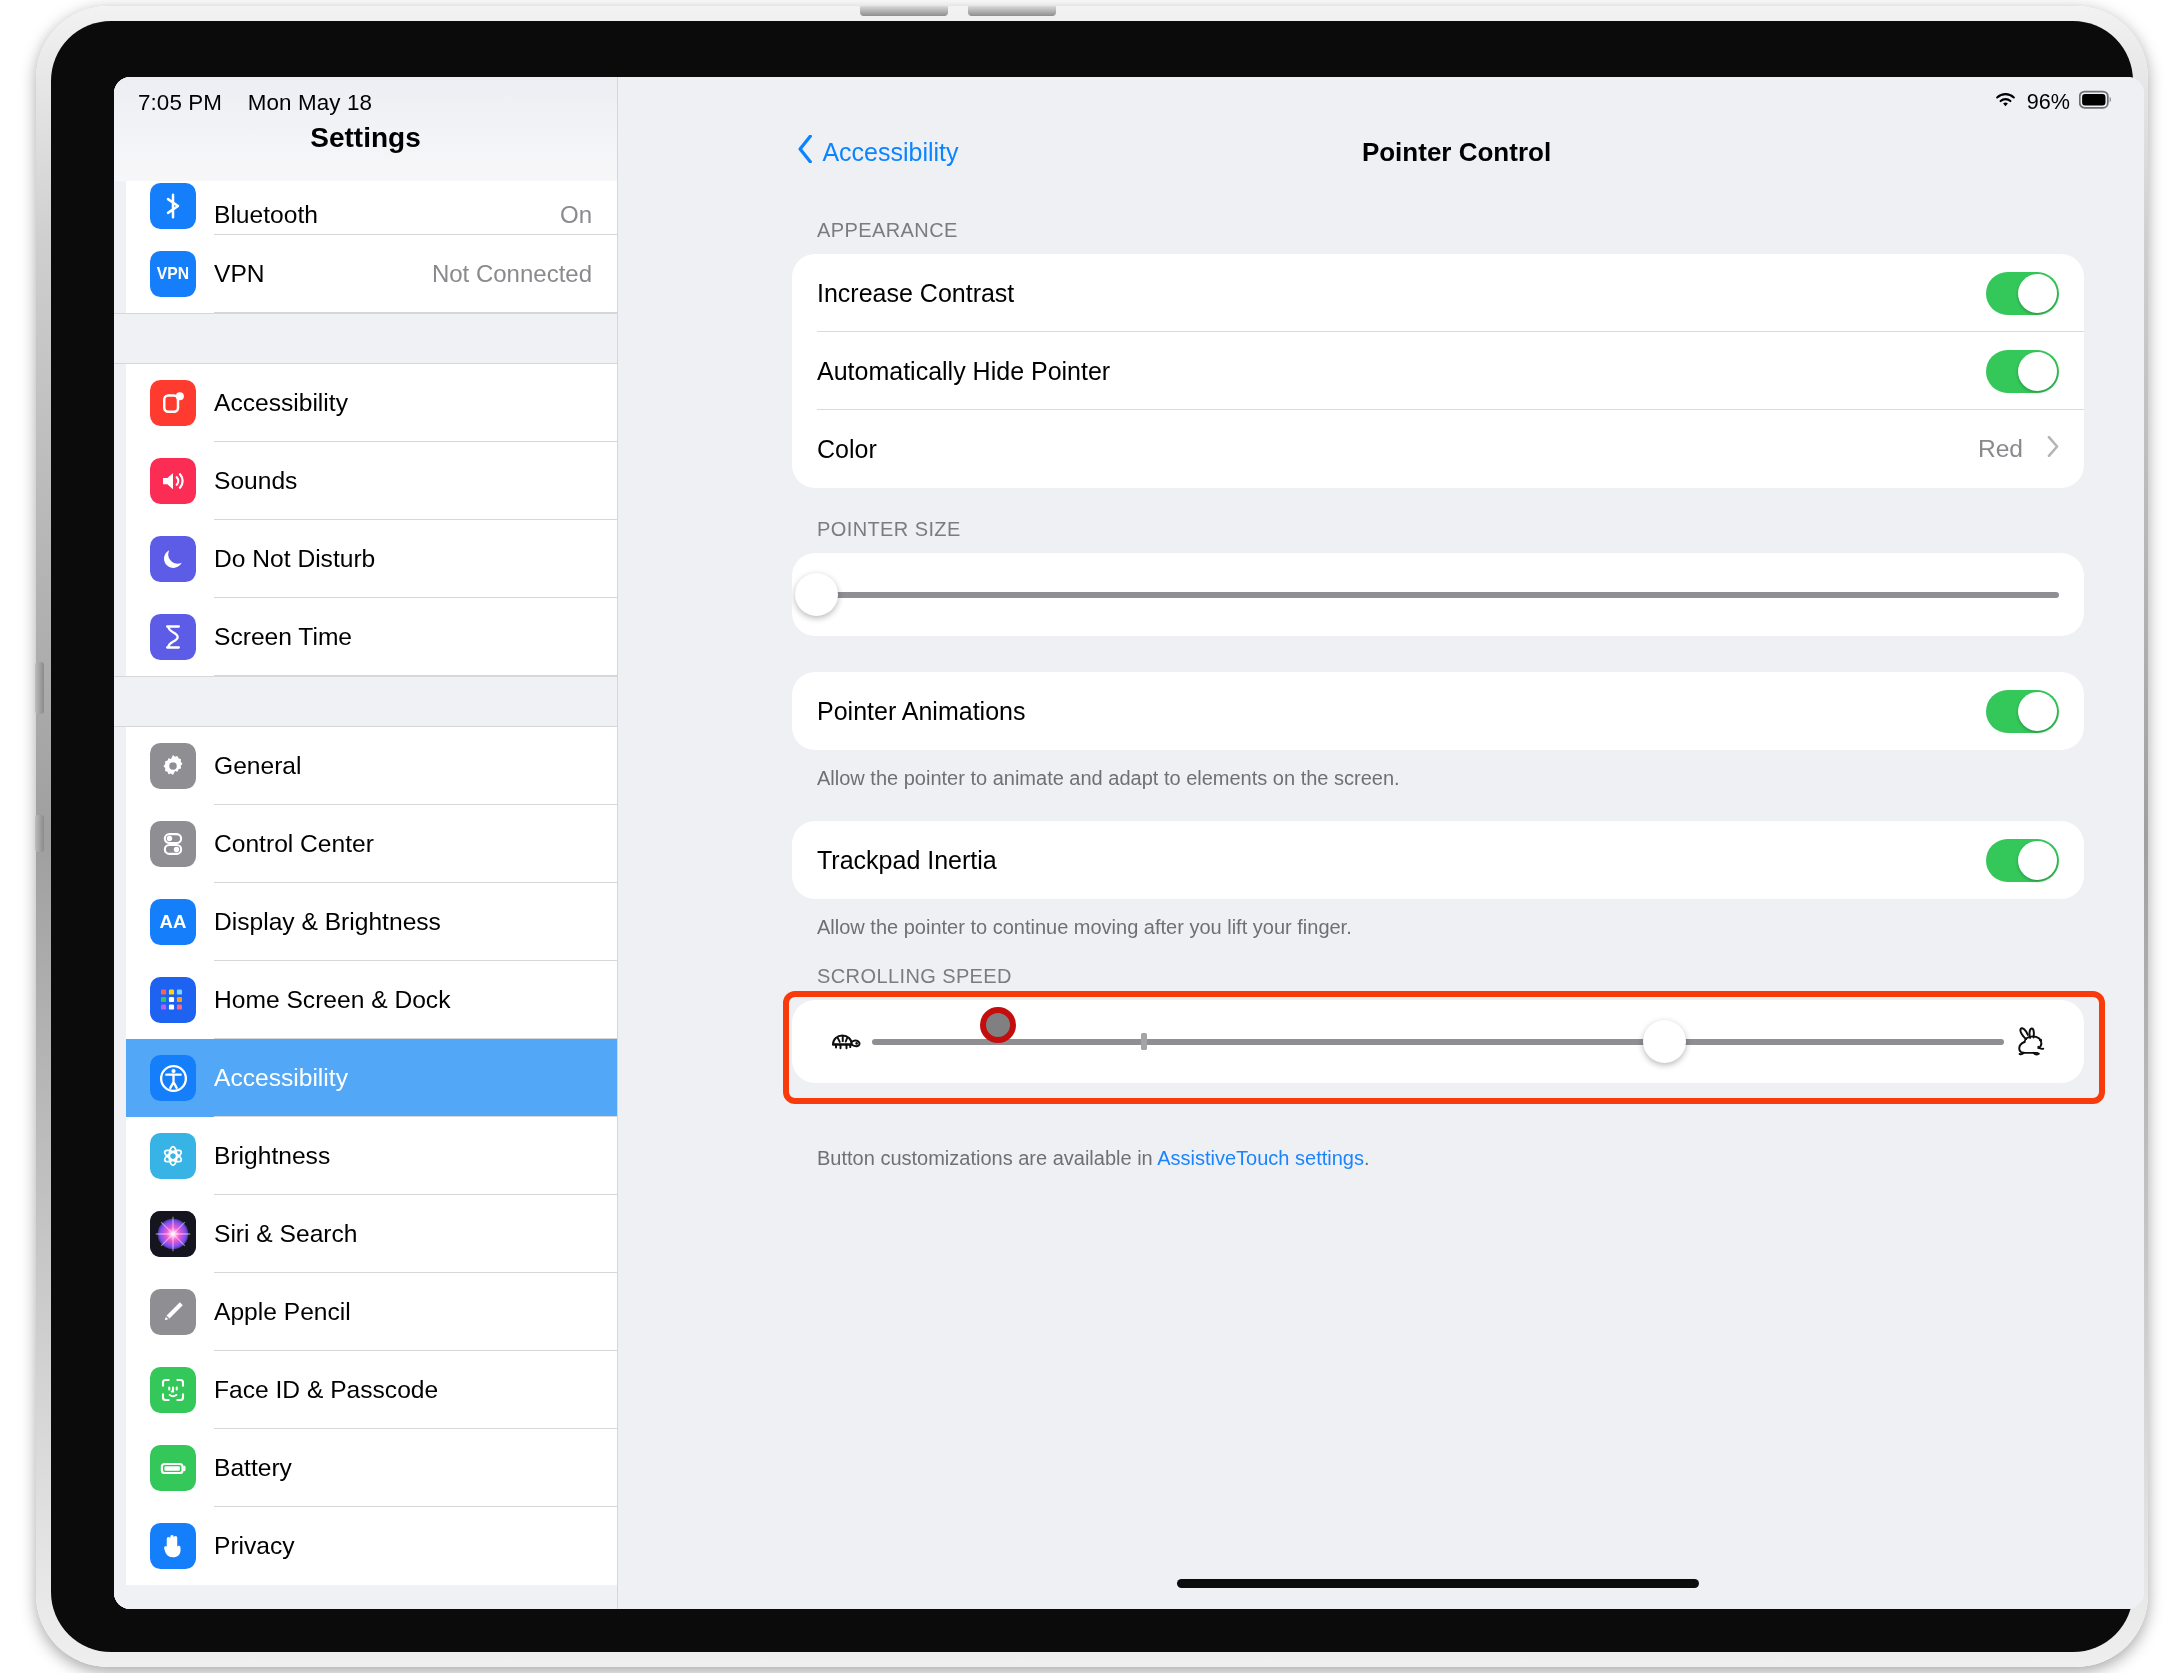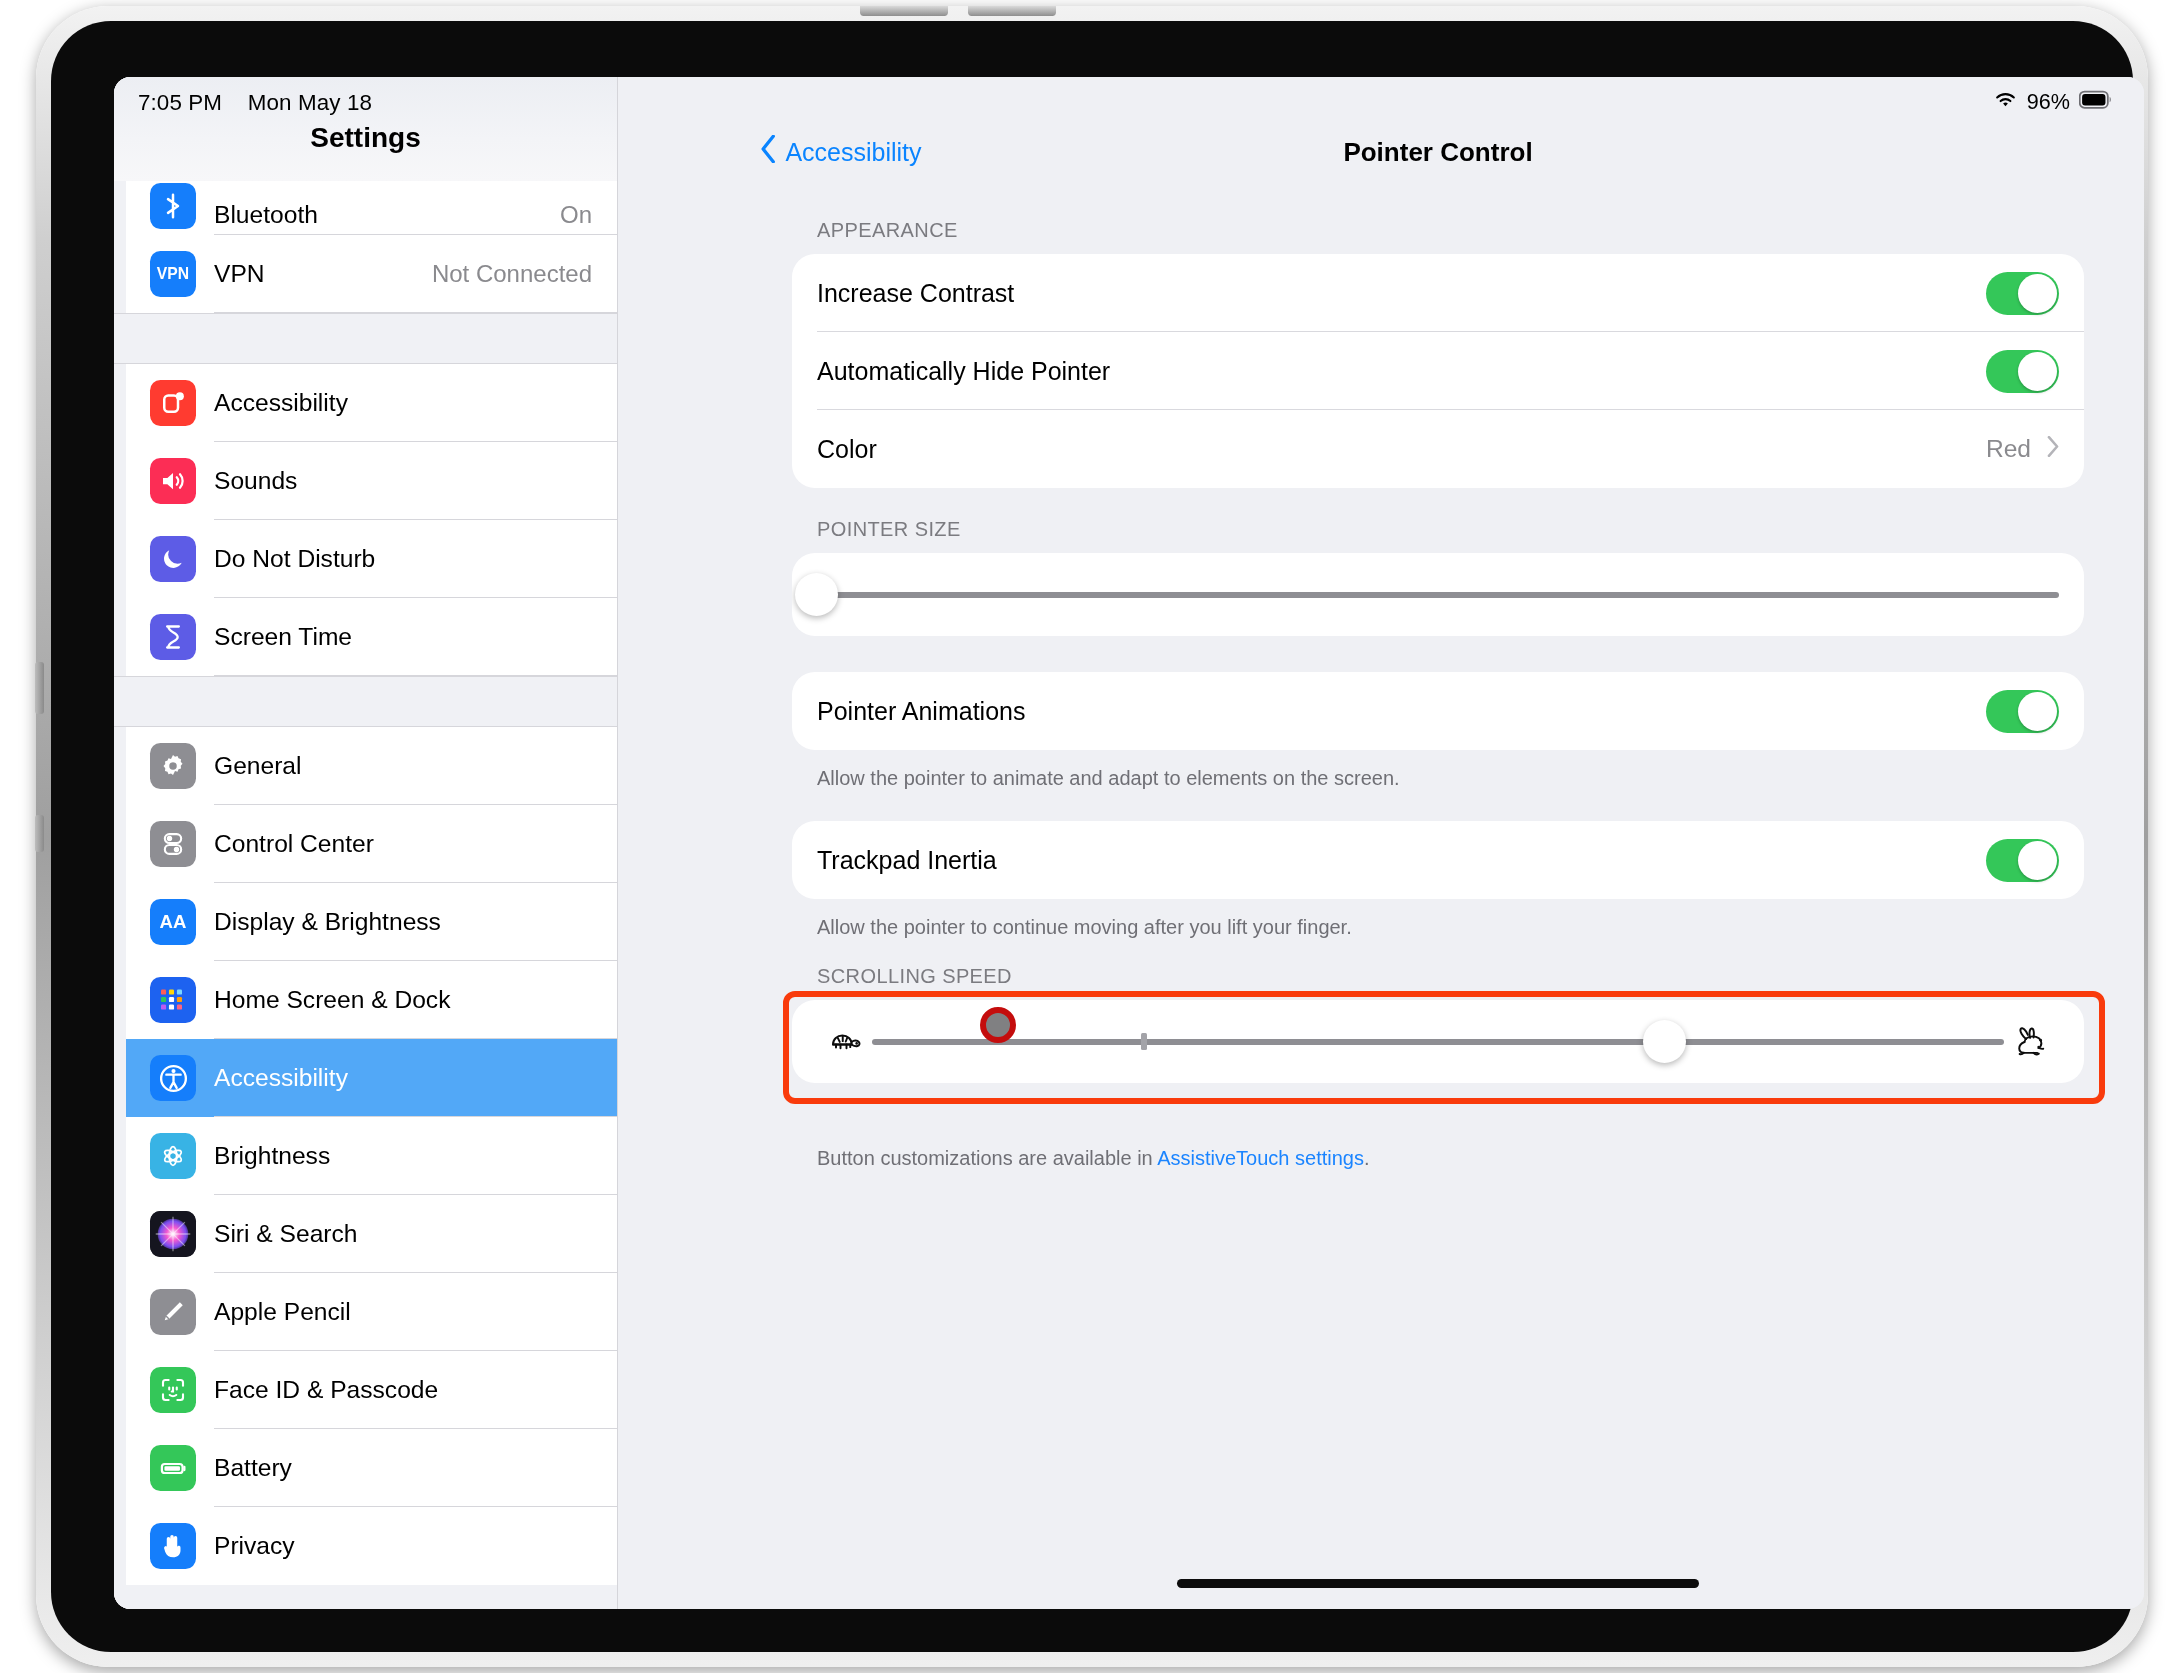--- a/index.html
+++ b/index.html
@@ -39,34 +39,34 @@
   .gap{height:49px;background:#f0f1f5;border-top:0.7px solid #d6d6db;border-bottom:0.7px solid #d6d6db;}
   .row.clipped{height:54px;align-items:flex-end;padding-bottom:6px;}
 
   
   .app{width:46px;height:46px;border-radius:10.4px;flex:none;display:flex;align-items:center;justify-content:center;
        color:#fff;font-size:18px;font-weight:bold;overflow:hidden;position:relative;}
   .app svg{display:block;}
 
   
   .detail{position:absolute;left:618px;top:0;right:0;bottom:0;background:#eff0f4;overflow:hidden;}
-  .nav{position:relative;height:112px;}
+  .nav{position:relative;height:112px;margin-left:37px;}
   .status-right{position:absolute;right:31px;top:12px;display:flex;align-items:center;gap:9px;font-size:21.6px;color:#000;}
   .back{position:absolute;left:28px;top:58px;display:flex;align-items:center;color:#0a84ff;font-size:25px;cursor:pointer;}
   .back .chev{margin-right:9px;display:block;}
   .nav-title{position:absolute;left:0;right:0;top:60px;text-align:center;font-size:26px;font-weight:bold;color:#000;}
 
   .content{position:absolute;left:0;right:0;top:112px;bottom:0;padding:0 60px;box-sizing:border-box;}
   .sec-hd{font-size:20px;color:#7b7b80;letter-spacing:0.4px;margin:30px 0 12px 25px;}
   .card{background:#fff;border-radius:23px;overflow:hidden;}
   .crow{position:relative;display:flex;align-items:center;height:78px;padding:0 25px;box-sizing:border-box;}
   .crow .csep{position:absolute;left:25px;right:0;bottom:0;height:0.7px;background:#d9d9de;}
   .crow:last-child .csep{display:none;}
   .crow .ctext{font-size:25px;color:#000;}
-  .crow .cval{margin-left:auto;font-size:24.6px;color:#8a8a8e;display:flex;align-items:flex-start;gap:16px;}
+  .crow .cval{margin-left:auto;font-size:24.6px;color:#8a8a8e;display:flex;align-items:flex-start;gap:24px;}
   .footnote{font-size:20px;color:#6f6f75;margin:15px 0 0 25px;line-height:1.3;}
   .footnote a{color:#1a84ff;text-decoration:none;}
 
   
   .toggle{margin-left:auto;width:73px;height:43px;border-radius:21.6px;background:#34c759;position:relative;flex:none;cursor:pointer;}
   .toggle .knob{position:absolute;top:2.2px;right:2.2px;width:39px;height:39px;border-radius:50%;background:#fff;box-shadow:0 1.5px 3px rgba(0,0,0,.25);}
 
   
   .slider-card{height:83px;display:flex;align-items:center;padding:0 25px;position:relative;box-sizing:border-box;}
   .track{position:relative;flex:1;height:6px;background:#8e8e93;border-radius:3px;}

